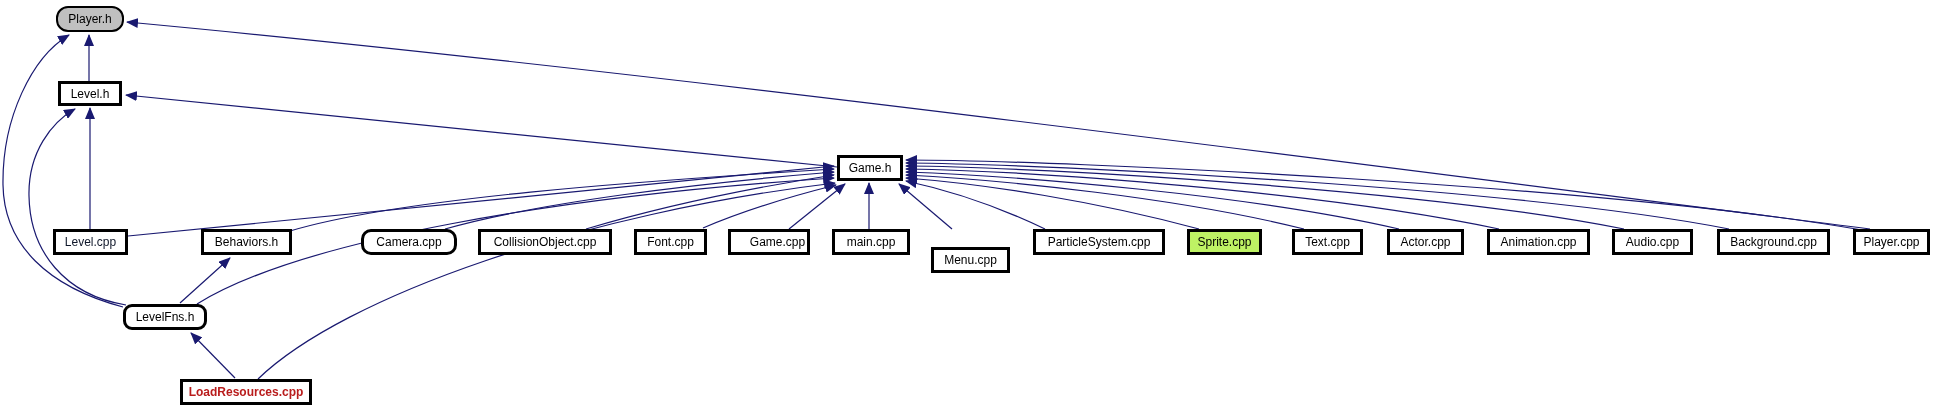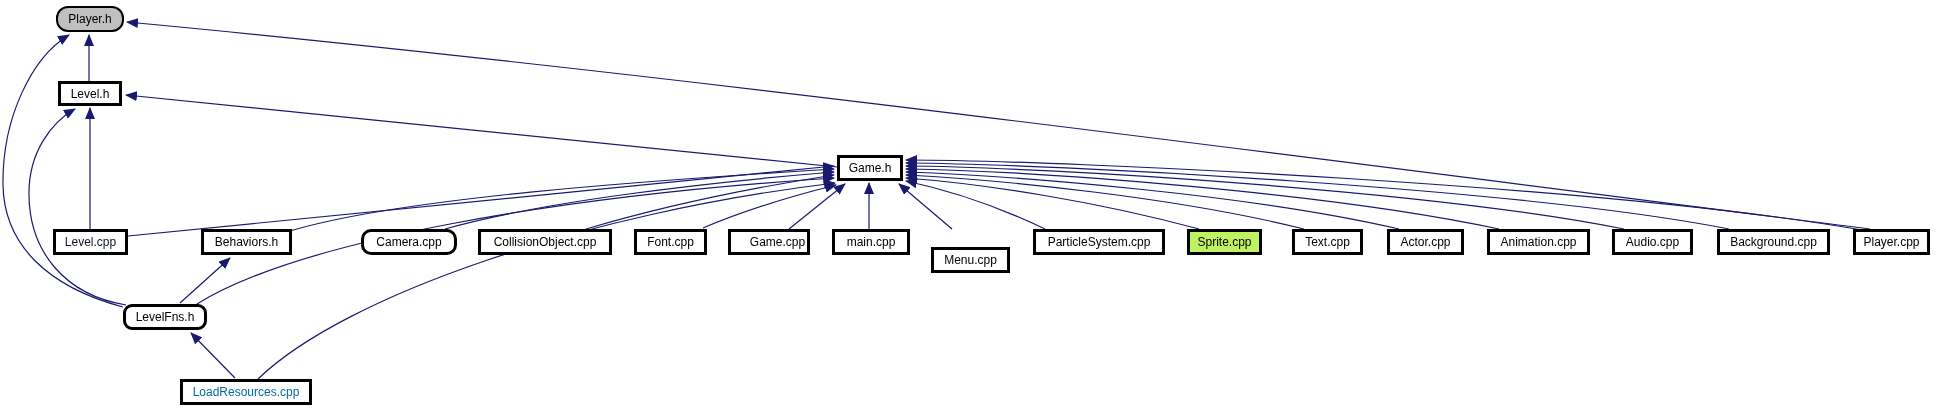--- a/index.html
+++ b/index.html
@@ -98,15 +98,15 @@
       <div class="node" style="left: 931px; top: 229px; width: 79px; height: 26px; background: rgb(255, 255, 255); border-color: rgb(0, 0, 0); color: rgb(0, 0, 0); margin-top: 18px;">Menu.cpp</div>
       <div class="node" style="left: 1033px; top: 229px; width: 132px; height: 26px; background: rgb(255, 255, 255); border-color: rgb(0, 0, 0); color: rgb(0, 0, 0);">ParticleSystem.cpp</div>
       <div class="node" style="left: 1187px; top: 229px; width: 75px; height: 26px; background: #bef264; border-color: rgb(0, 0, 0); color: rgb(0, 0, 0);">Sprite.cpp</div>
       <div class="node" style="left: 1292px; top: 229px; width: 71px; height: 26px; background: rgb(255, 255, 255); border-color: rgb(0, 0, 0); color: rgb(0, 0, 0);">Text.cpp</div>
       <div class="node" style="left: 1387px; top: 229px; width: 77px; height: 26px; background: rgb(255, 255, 255); border-color: rgb(0, 0, 0); color: rgb(0, 0, 0);">Actor.cpp</div>
       <div class="node" style="left: 1487px; top: 229px; width: 103px; height: 26px; background: rgb(255, 255, 255); border-color: rgb(0, 0, 0); color: rgb(0, 0, 0);">Animation.cpp</div>
       <div class="node" style="left: 1612px; top: 229px; width: 81px; height: 26px; background: rgb(255, 255, 255); border-color: rgb(0, 0, 0); color: rgb(0, 0, 0);">Audio.cpp</div>
       <div class="node" style="left: 1717px; top: 229px; width: 113px; height: 26px; background: rgb(255, 255, 255); border-color: rgb(0, 0, 0); color: rgb(0, 0, 0);">Background.cpp</div>
       <div class="node" style="left: 1853px; top: 229px; width: 77px; height: 26px; background: rgb(255, 255, 255); border-color: rgb(0, 0, 0); color: rgb(0, 0, 0);">Player.cpp</div>
       <div class="node" style="left: 123px; top: 304px; width: 84px; height: 26px; background: rgb(255, 255, 255); border-color: rgb(0, 0, 0); color: rgb(0, 0, 0); border-radius: 9px;">LevelFns.h</div>
-      <div class="node" style="left: 180px; top: 379px; width: 132px; height: 26px; background: rgb(255, 255, 255); border-color: rgb(0, 0, 0); color: #0369a1;">LoadResources.cpp</div>
+      <div class="node" style="left: 180px; top: 379px; width: 132px; height: 26px; background: rgb(255, 255, 255); border-color: rgb(0, 0, 0); color: #b91c1c; font-weight: bold;">LoadResources.cpp</div>
     </div>
 </div>
 
 </body></html>

